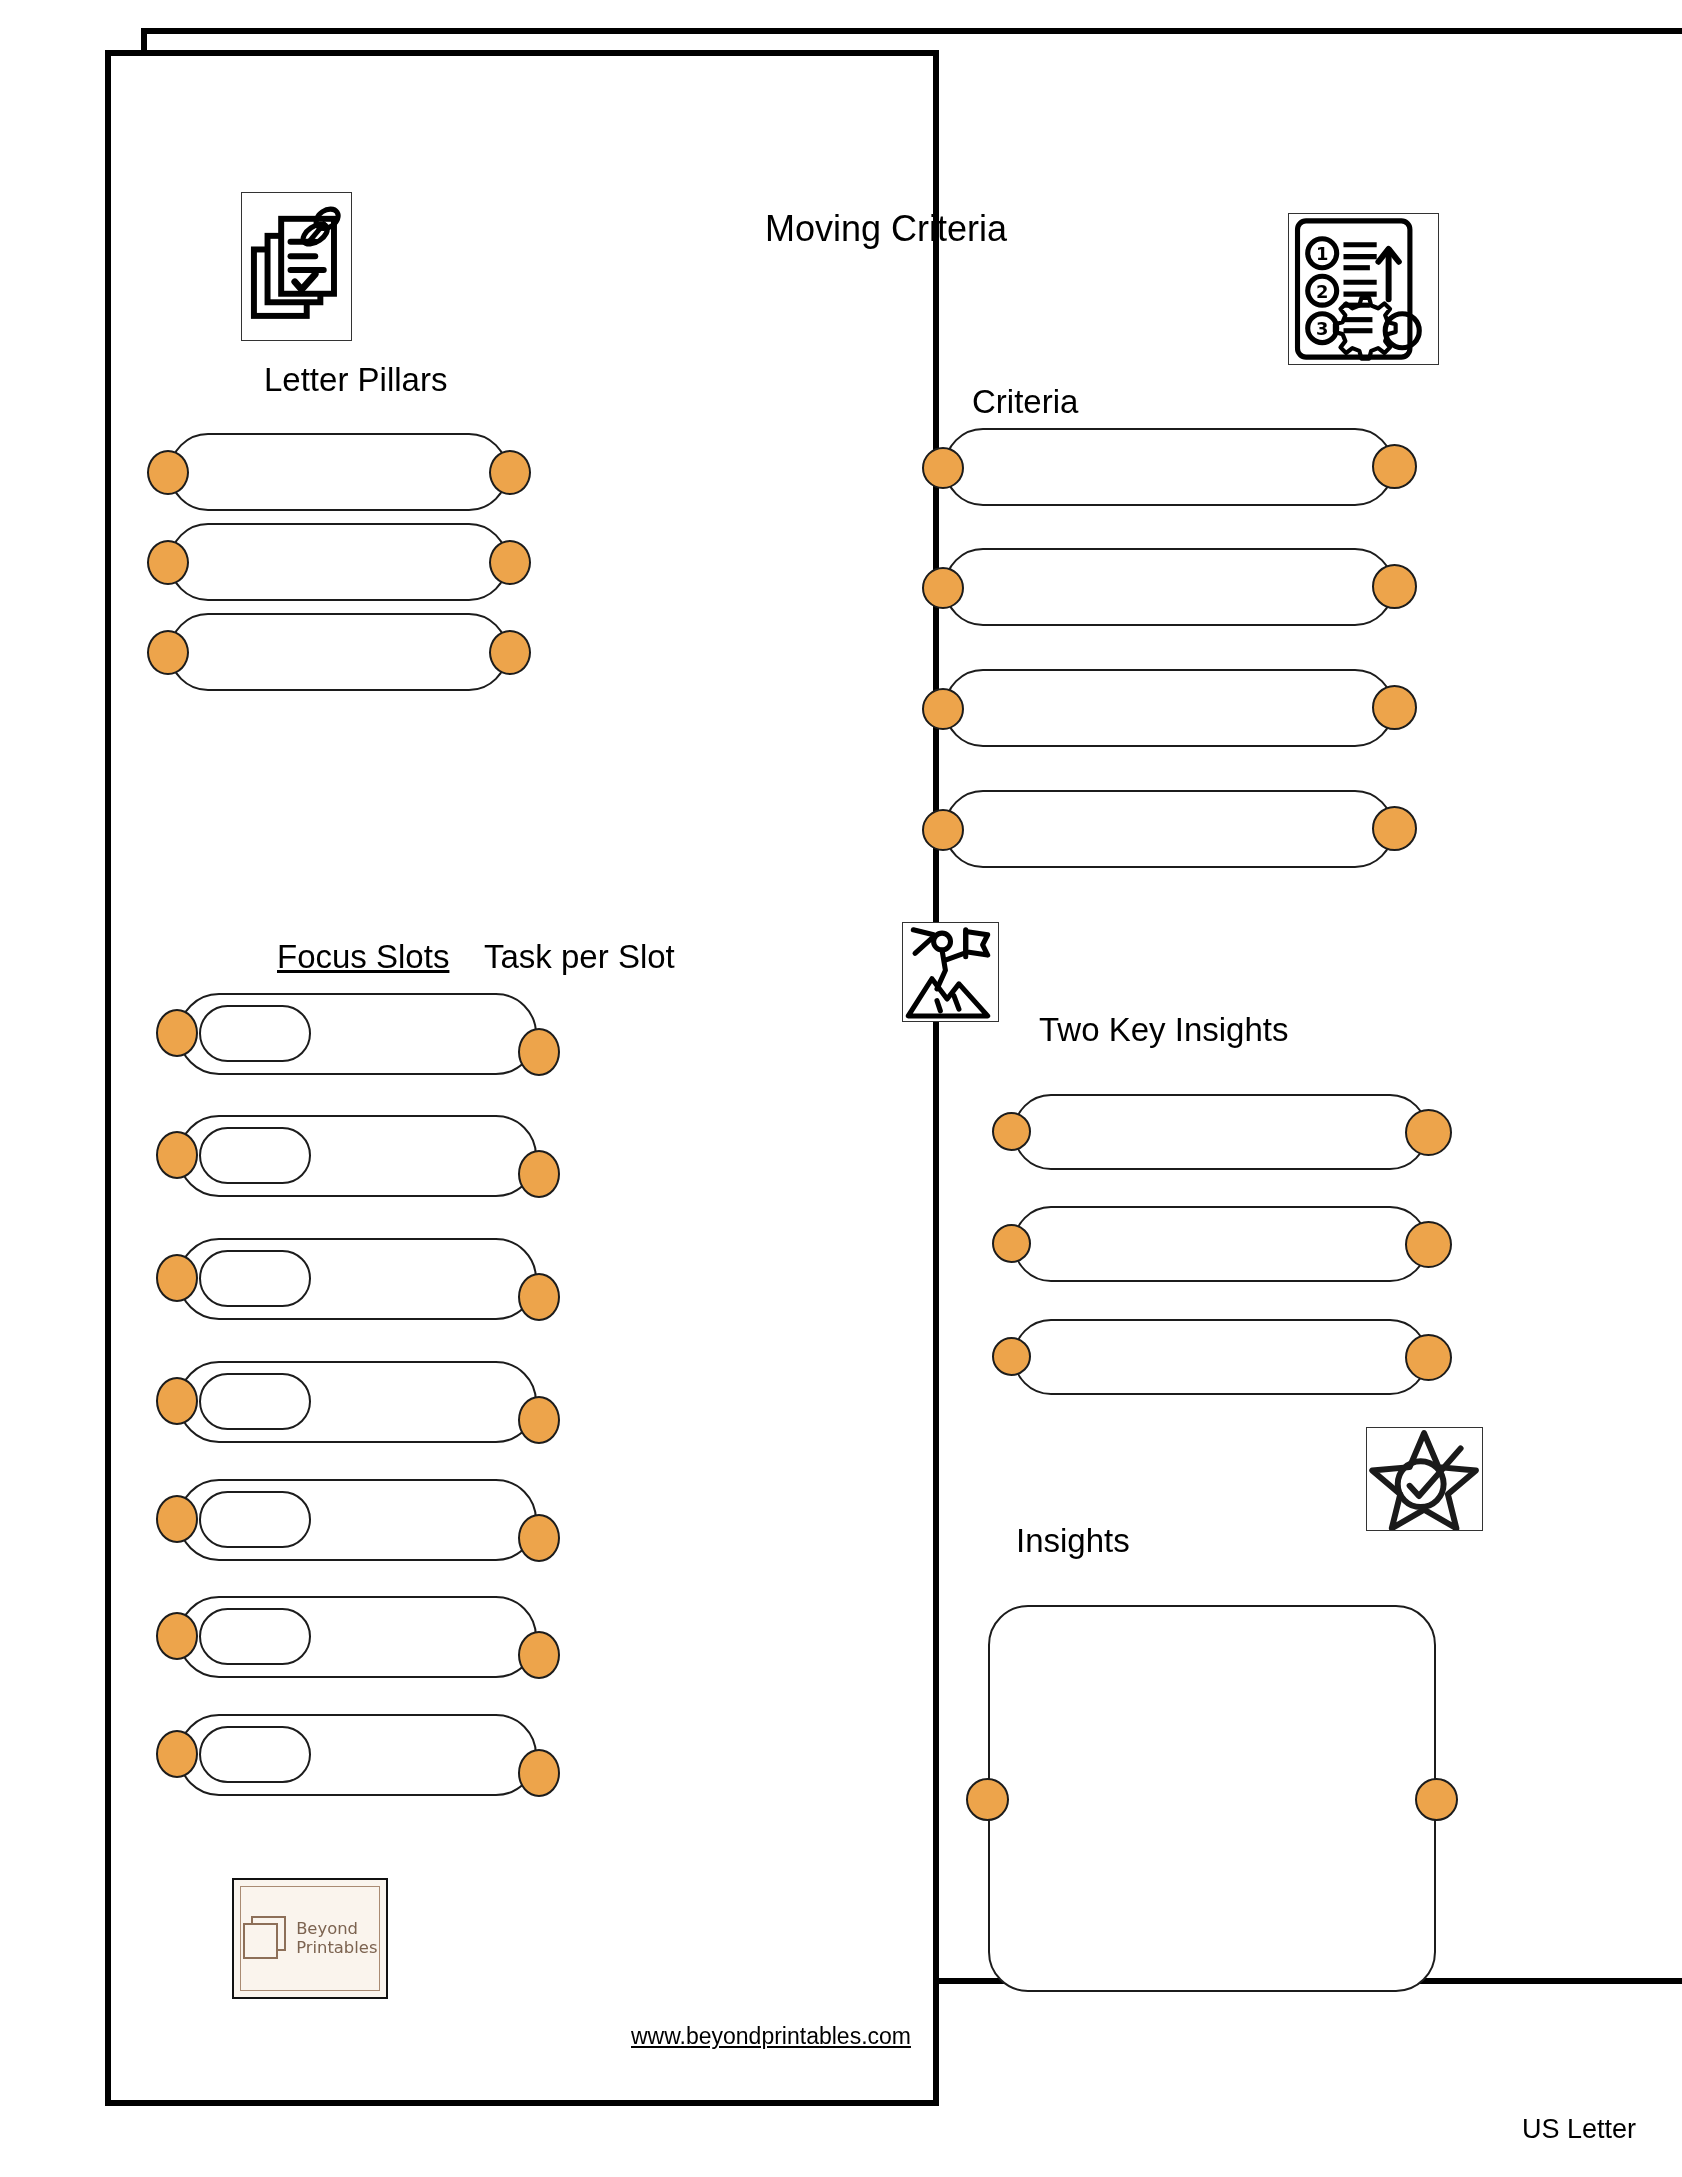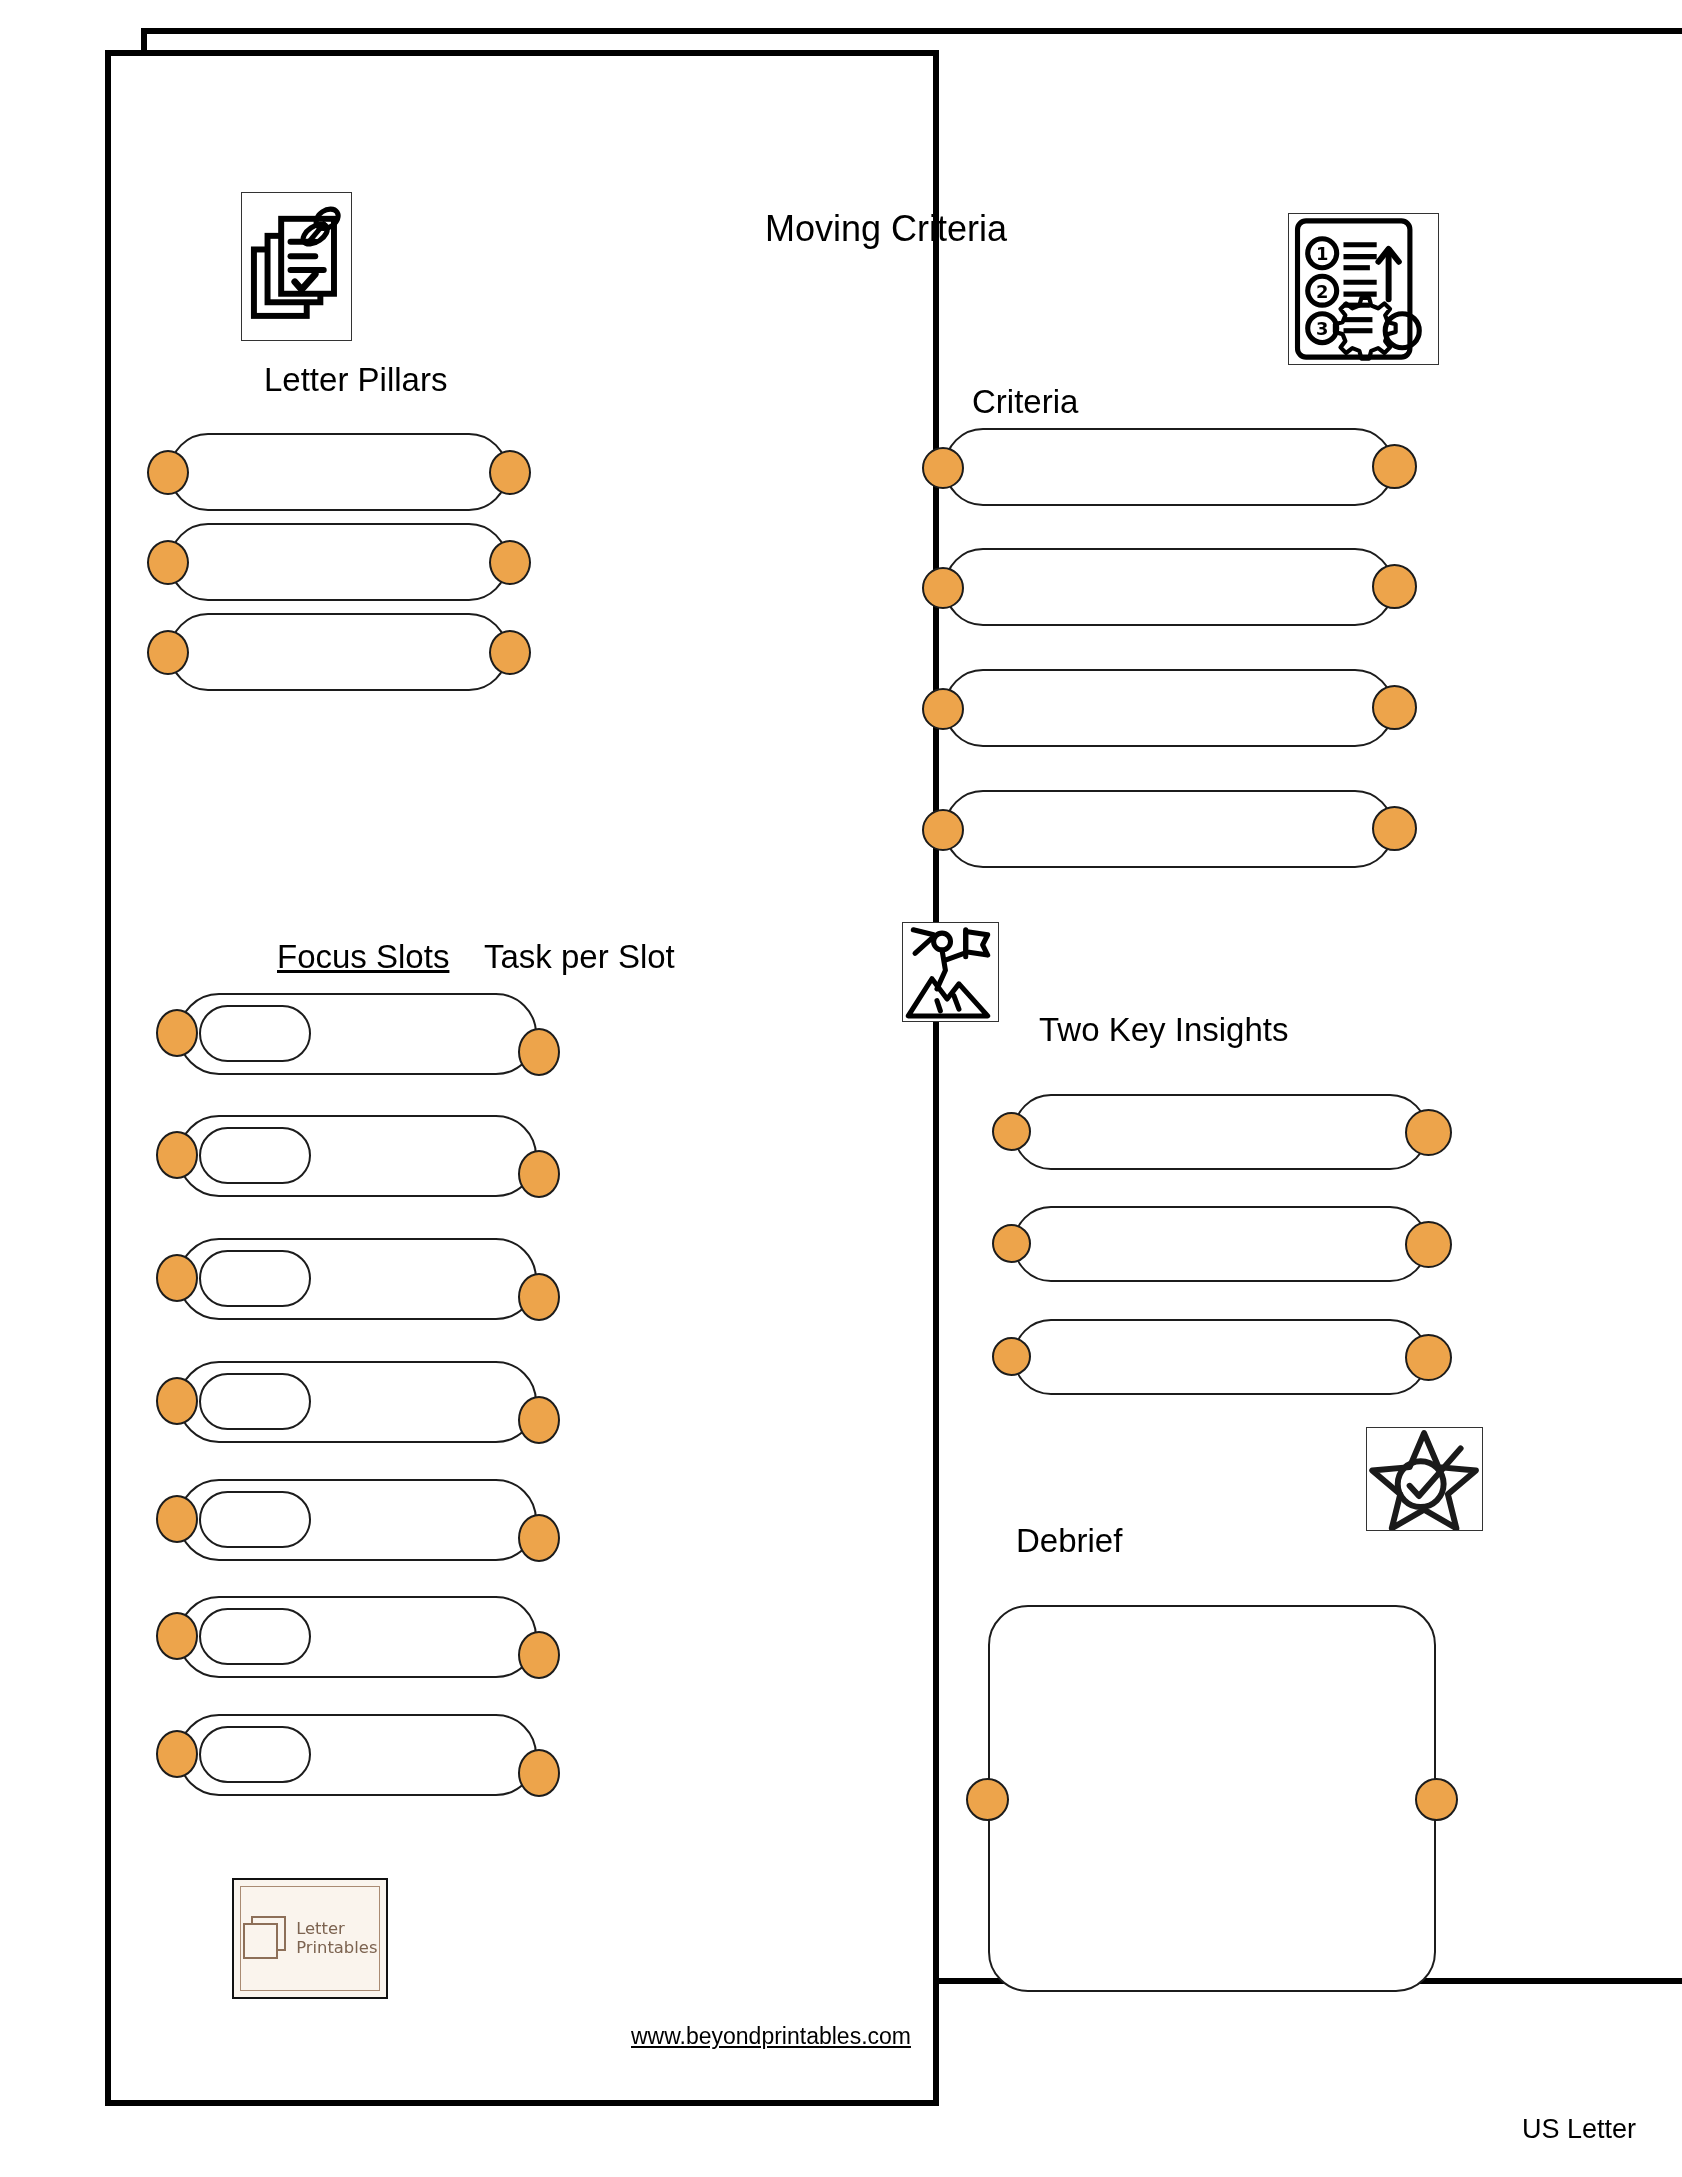--- a/index.html
+++ b/index.html
@@ -336,37 +336,37 @@
   <div class="icon-box" style="left:1366px; top:1427px; width:117px; height:104px;">
     <svg viewBox="0 0 135 120">
       <g fill="none" stroke="#1a1a1a" stroke-width="7" stroke-linejoin="round" stroke-linecap="round">
         <path d="M67 6 L84 46 L128 50 L95 78 L105 118 L67 96 L29 118 L39 78 L6 50 L50 46 Z"></path>
         <circle cx="63" cy="66" r="27"></circle>
         <path d="M50 68 L61 80 L110 24"></path>
       </g>
     </svg>
   </div>
 
-  <div class="section-title" style="left:1016px; top:1522px;">Debrief</div>
+  <div class="section-title" style="left:1016px; top:1522px;">Insights</div>
 
   <div class="pill-row" style="left:988px; top:1605px; width:448px; height:387px;">
     <div class="pill soft"></div>
     <div class="dot" style="left:-21.6px; top:173px; width:43px; height:43px;"></div>
     <div class="dot" style="right:-21.6px; top:173px; width:43px; height:43px;"></div>
   </div>
 
   <div class="brand-card" style="left:232px; top:1878px; width:156px; height:121px;">
     <div class="brand-inner">
       <div class="brand-body">
         <div class="brand-mark">
           <div class="sq sq-back"></div>
           <div class="sq sq-front"></div>
         </div>
         <div class="brand-text">
-          <div>Letter</div>
+          <div>Beyond</div>
           <div>Printables</div>
         </div>
       </div>
     </div>
   </div>
 
   <div class="footer-url" style="left:631px; top:2023px;">www.beyondprintables.com</div>
 
   <div class="paper-size" style="left:1522px; top:2114px;text-align:center;">US Letter</div>
 

